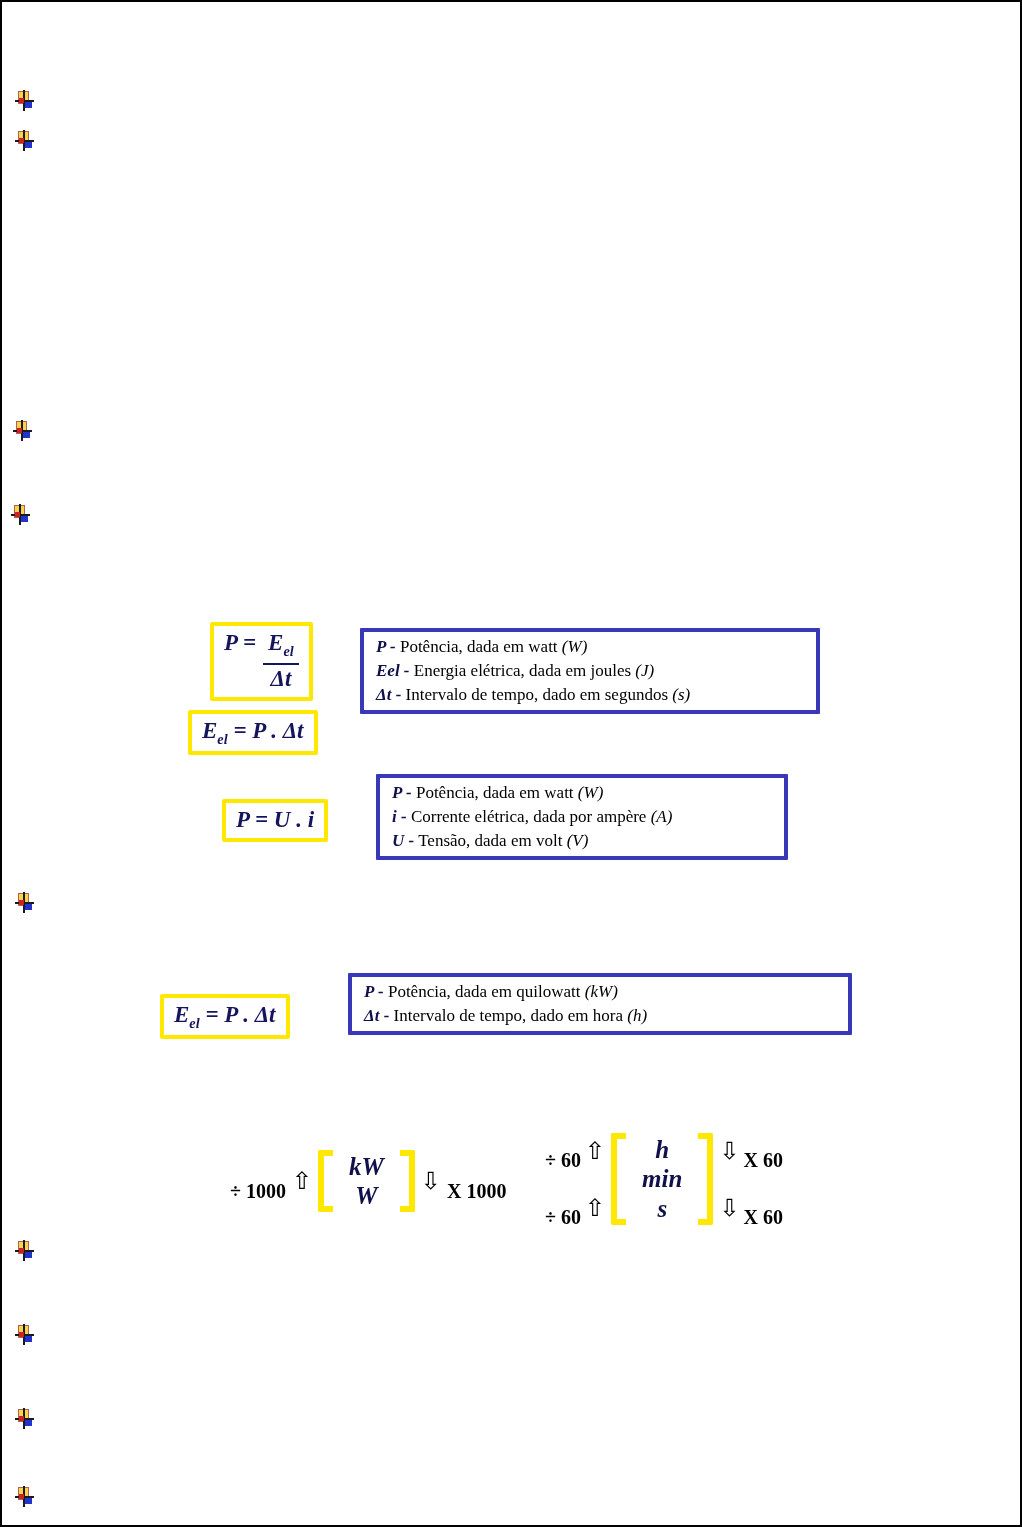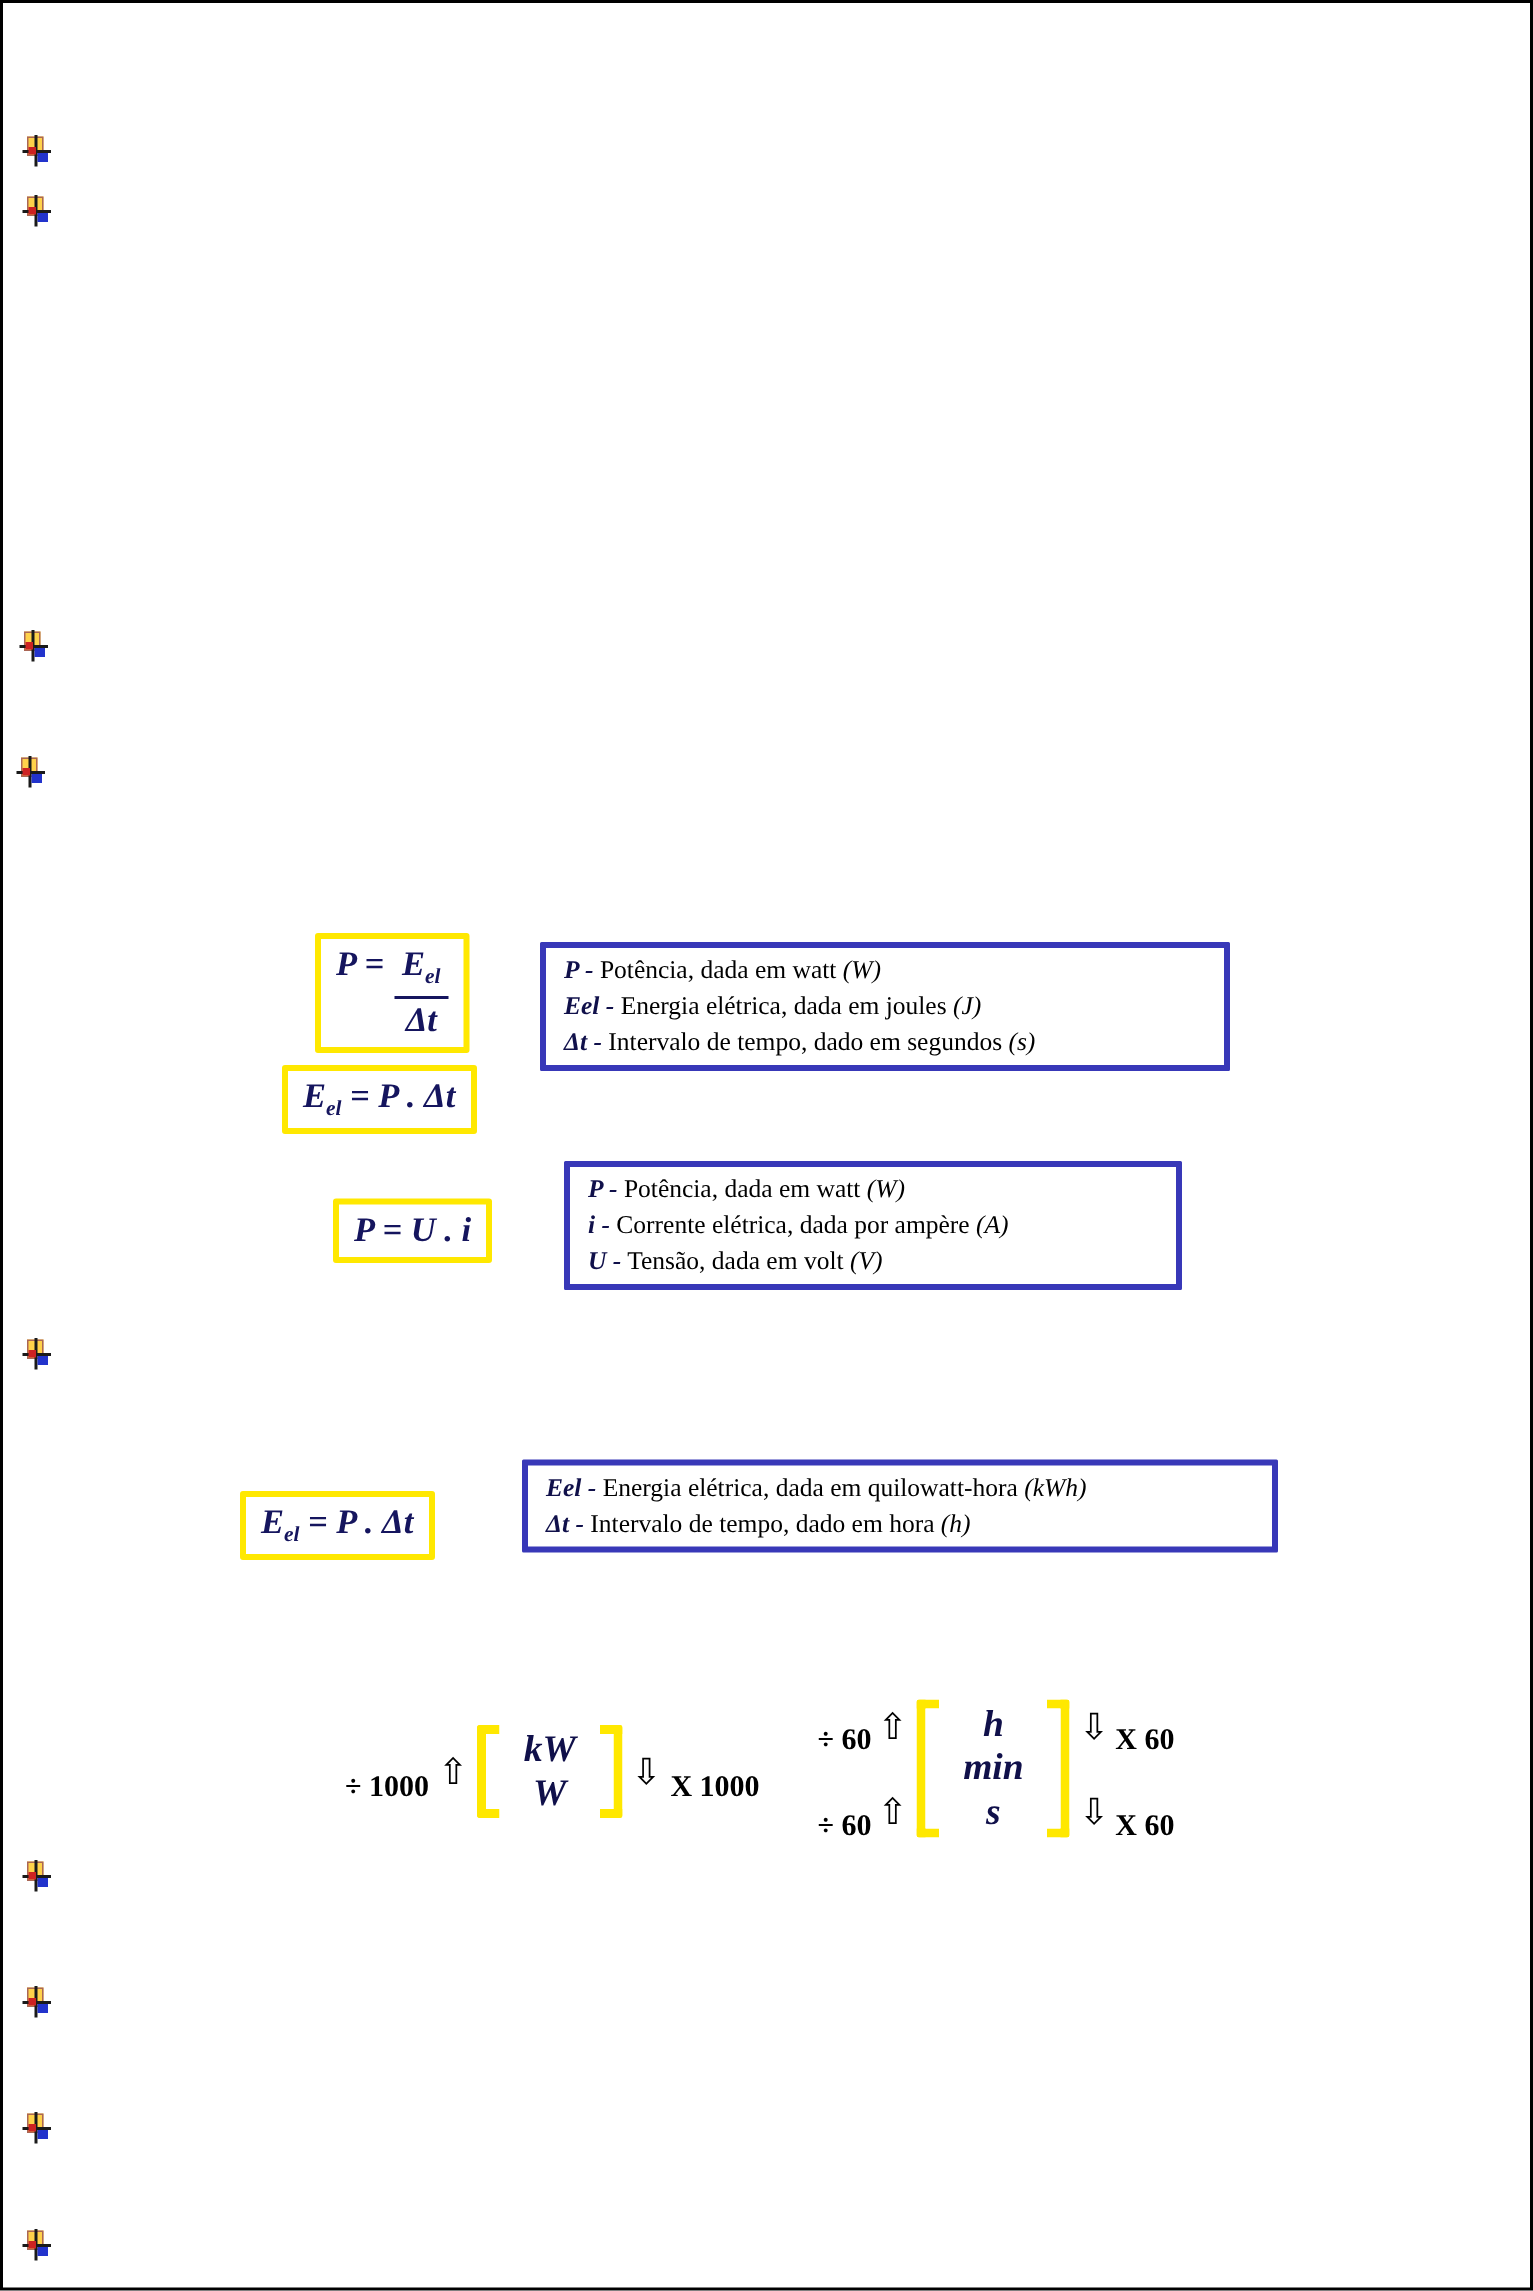--- a/index.html
+++ b/index.html
@@ -178,23 +178,23 @@
     </div>
   </div>
 
   <div class="ybox" style="left:158px; top:992px;">
     <span>E</span><sub>el</sub>
     <span>= P .  Δt</span>
   </div>
 
   <div class="bluebox" style="left:346px; top:971px; width:504px;">
     <div class="legend-line">
-      <span class="sym">Eel -</span>
-      <span>Energia elétrica, dada em quilowatt-hora</span>
-      <span class="unit">(kWh)</span>
+      <span class="sym">P -</span>
+      <span>Potência, dada em quilowatt</span>
+      <span class="unit">(kW)</span>
     </div>
     <div class="legend-line">
       <span class="sym">Δt -</span>
       <span>Intervalo de tempo, dado em hora</span>
       <span class="unit">(h)</span>
     </div>
   </div>
 
   <div class="conv" style="left:228px; top:1148px; height:62px;">
     <span class="op">÷ 1000</span>

